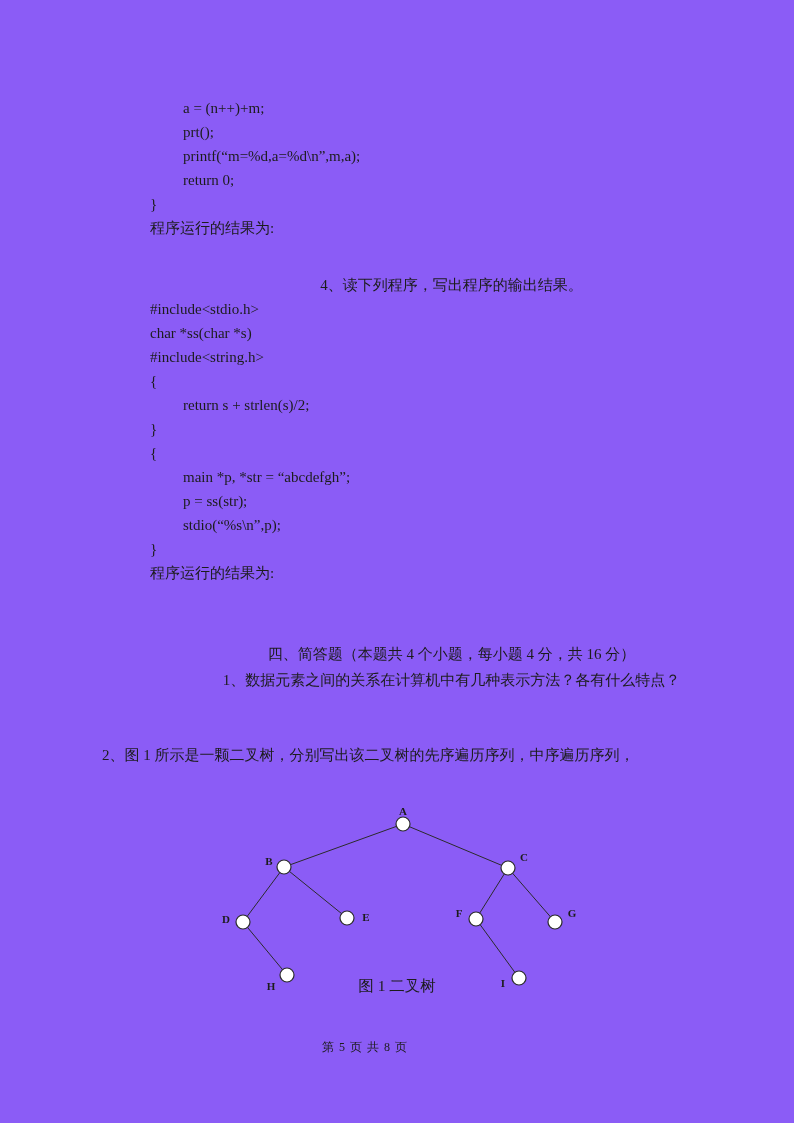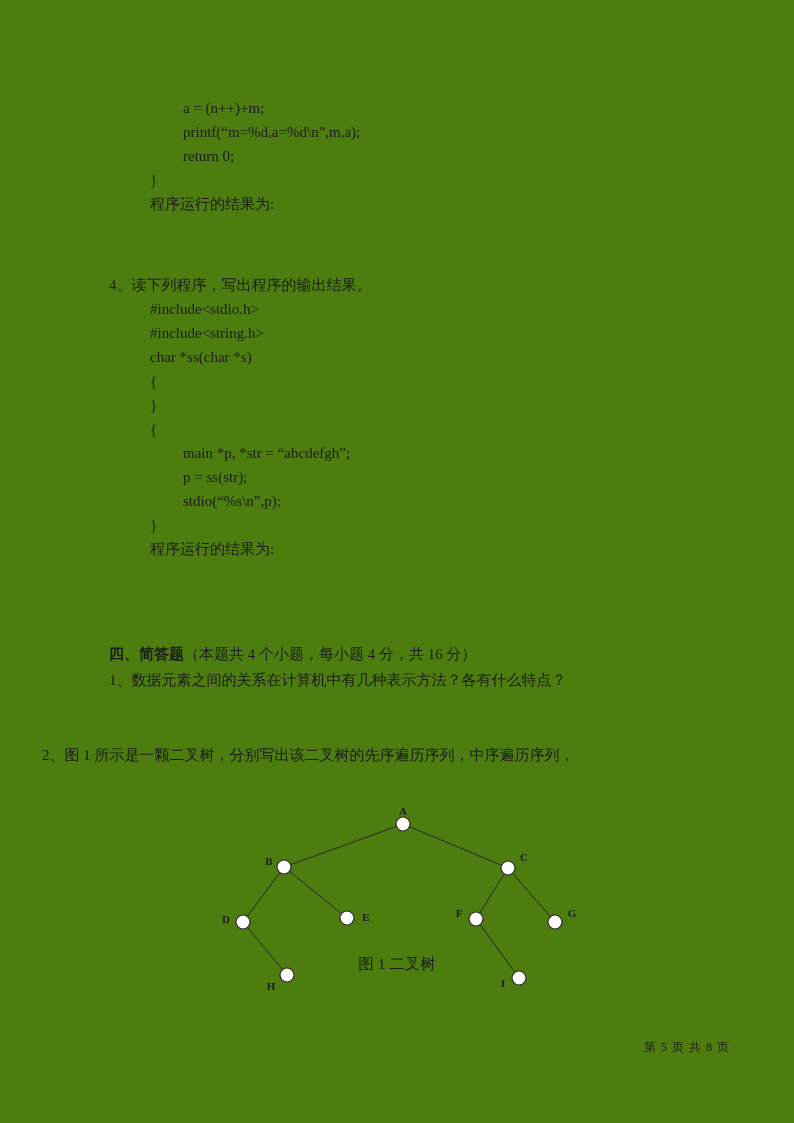--- a/index.html
+++ b/index.html
@@ -4,41 +4,41 @@
 <style>
   html, body {
     margin: 0;
     padding: 0;
     background: #ffffff;
   }
   .page {
     position: relative;
     width: 794px;
     height: 1123px;
-    background: #4d7c0f;
+    background: #8b5cf6;
     color: #1c1c1c;
     font-family: "Liberation Serif", "DejaVu Serif", serif;
     overflow: hidden;
   }
   .block {
     position: absolute;
     left: 0;
     width: 794px;
   }
   .line {
     font-size: 15px;
     line-height: 24px;
     white-space: pre;
   }
   .lh26 .line { line-height: 26px; }
-  .ind0 { padding-left: 109px; }
+  .ind0 { padding-left: 109px; text-align: center; }
   .ind1 { padding-left: 150px; }
   .ind2 { padding-left: 183px; }
-  .indq2 { padding-left: 42px; }
-  .bold { font-weight: bold; }
+  .indq2 { padding-left: 102px; }
+  .bold { font-weight: normal; }
   .tree-wrap {
     position: absolute;
     left: 180px;
     top: 795px;
     width: 420px;
     height: 210px;
   }
   .tree-edge {
     stroke: #2b2b2b;
     stroke-width: 1;
@@ -50,57 +50,59 @@
   }
   .tree-label {
     font-family: "Liberation Serif", "DejaVu Serif", serif;
     font-size: 11px;
     font-weight: bold;
     fill: #1c1c1c;
     text-anchor: middle;
   }
   .caption {
     position: absolute;
-    top: 952px;
+    top: 974px;
     left: 0;
     width: 794px;
     text-align: center;
     font-size: 15.5px;
     line-height: 24px;
   }
   .footer {
     position: absolute;
     top: 1038px;
     left: 0;
     width: 730px;
-    text-align: right;
+    text-align: center;
     font-size: 12px;
     line-height: 18px;
     letter-spacing: 1px;
   }
 </style>
 </head>
 <body>
 
 <div class="page">
 
   <div class="block" style="top:96px">
     <div class="line ind2">a = (n++)+m;</div>
+    <div class="line ind2">prt();</div>
     <div class="line ind2">printf(“m=%d,a=%d\n”,m,a);</div>
     <div class="line ind2">return 0;</div>
     <div class="line ind1">}</div>
     <div class="line ind1">程序运行的结果为:</div>
   </div>
 
   <div class="block" style="top:273px">
     <div class="line ind0">4、读下列程序，写出程序的输出结果。</div>
     <div class="line ind1">#include&lt;stdio.h&gt;</div>
+    <div class="line ind1">char *ss(char *s)</div>
     <div class="line ind1">#include&lt;string.h&gt;</div>
-    <div class="line ind1">char *ss(char *s)</div>
     <div class="line ind1">{</div>
+    <div class="line ind2">return s + strlen(s)/2;</div>
     <div class="line ind1">}</div>
     <div class="line ind1">{</div>
     <div class="line ind2">main *p, *str = “abcdefgh”;</div>
     <div class="line ind2">p = ss(str);</div>
     <div class="line ind2">stdio(“%s\n”,p);</div>
     <div class="line ind1">}</div>
     <div class="line ind1">程序运行的结果为:</div>
   </div>
 
   <div class="block lh26" style="top:641px">

